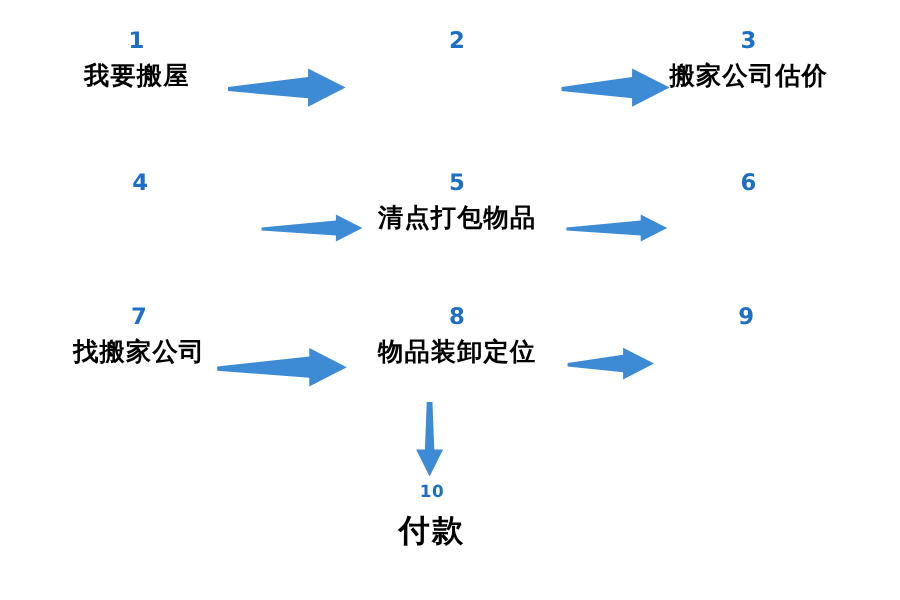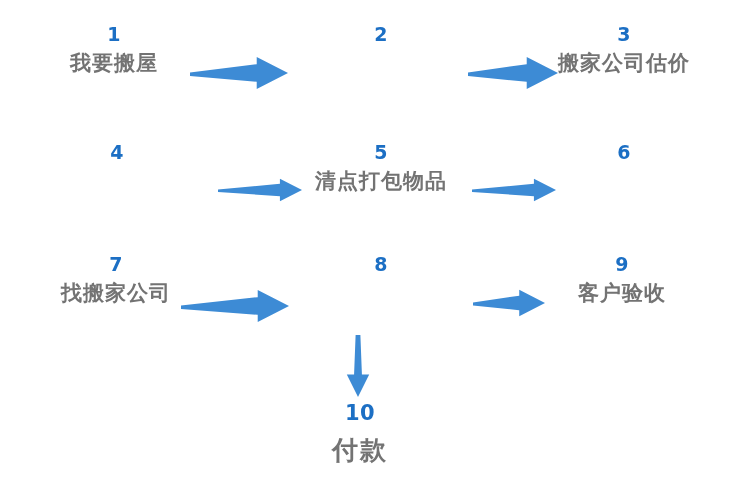--- a/index.html
+++ b/index.html
@@ -38,29 +38,29 @@
     font-size: 19px;
     font-weight: bold;
     color: #1c6fc4;
     letter-spacing: 0.5px;
     margin-bottom: 9px;
   }
   .step-label {
     display: block;
     font-size: 21px;
     font-weight: bold;
-    color: #737373;
+    color: #000000;
     letter-spacing: 1px;
   }
   .step.big .step-label {
     font-size: 26px;
     letter-spacing: 2px;
   }
   .step.big .step-number {
-    font-size: 21px;
+    font-size: 14px;
     margin-bottom: 13px;
   }
 
   
   .arrow {
     position: absolute;
     overflow: visible;
   }
   .arrow svg { display: block; overflow: visible; }
 </style>
@@ -123,22 +123,22 @@
     </div>
     <div class="step" style="left: 624px; top: 143px;">
       <span class="step-number">6</span>
     </div>
     <div class="step" style="left: 116px; top: 255px;">
       <span class="step-number">7</span>
       <span class="step-label">找搬家公司</span>
     </div>
     <div class="step" style="left: 381px; top: 255px;">
       <span class="step-number">8</span>
+      <span class="step-label">物品装卸定位</span>
     </div>
     <div class="step" style="left: 622px; top: 255px;">
       <span class="step-number">9</span>
-      <span class="step-label">客户验收</span>
     </div>
     <div class="step big" style="left: 360px; top: 403px;">
       <span class="step-number">10</span>
       <span class="step-label">付款</span>
     </div>
   </div>
 
 </body></html>

